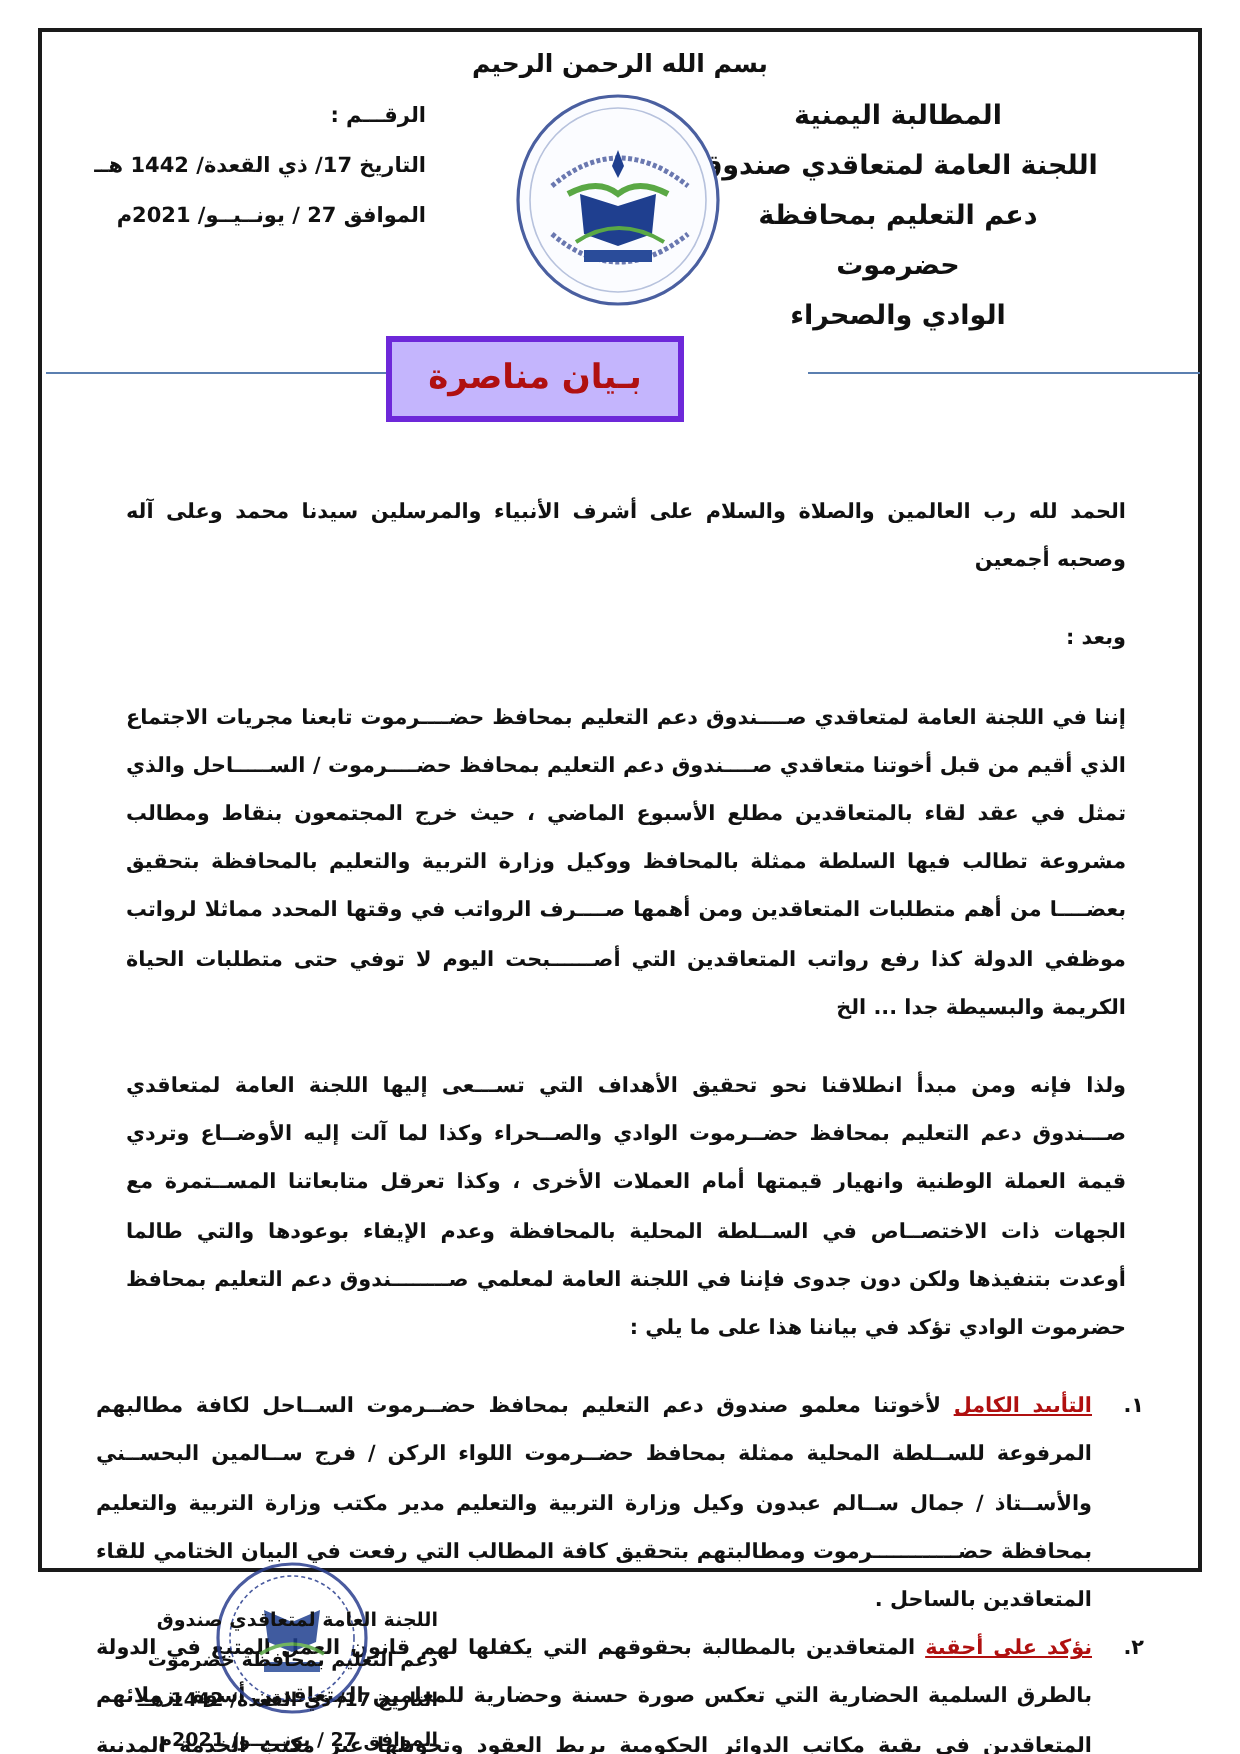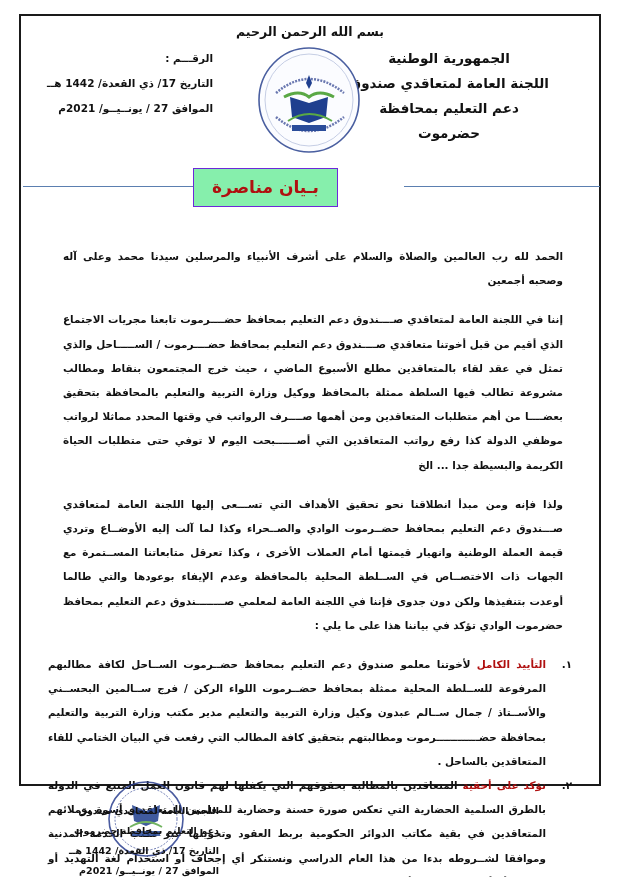--- a/index.html
+++ b/index.html
@@ -11,44 +11,45 @@
              font-size: 12.5px; font-weight: bold; direction: rtl; }
   .hdr-right { position: absolute; right: 50px; top: 30px; width: 200px; text-align: center;
                direction: rtl; font-weight: bold; font-size: 13.5px; line-height: 25px; }
   .hdr-left { position: absolute; left: 22px; top: 30px; width: 170px; direction: rtl;
               font-weight: bold; font-size: 10.5px; line-height: 25px; }
   .logo { position: absolute; left: 233px; top: 29px; width: 110px; height: 110px; }
   .title-line { position: absolute; top: 170px; height: 1px; background: #5b7fb0; }
   .title-line.l { left: 2px; width: 190px; }
   .title-line.r { left: 383px; width: 196px; }
   .title-box { position: absolute; left: 172px; top: 152px; width: 143px; height: 37px;
-               border: 1px solid #6d28d9; background: #86efac; text-align: center;
+               border: 3px solid #6d28d9; background: #c4b5fd; text-align: center;
                color: #b01010; font-weight: bold; font-size: 17px; line-height: 37px; direction: rtl; }
   .body { position: absolute; left: 27px; width: 530px; top: 213px; direction: rtl;
           text-align: justify; font-weight: bold; font-size: 10.4px; line-height: 24.2px; }
   .body p { margin: 15px; }
-  .red { color: #b01010; }
+  .red { color: #b01010; text-decoration: underline; }
   .item { display: flex; }
   .item .num { width: 26px; flex: none; text-align: right; padding-right: 6px; }
   .item .txt { flex: 1; }
   .center { text-align: center; }
   .sig { position: absolute; left: 30px; top: 785px; width: 168px; direction: rtl; text-align: right;
          font-weight: bold; font-size: 9.5px; line-height: 20px; }
   .stamp { position: absolute; left: 85px; top: 763px; width: 80px; height: 80px; opacity: .85; }
 </style>
 </head>
 <body>
 
 <div class="frame">
   <div class="basmala">بسم الله الرحمن الرحيم</div>
 
   <div class="hdr-right">
-    <div>الجمهورية الوطنية</div>
+    <div>المطالبة اليمنية</div>
     <div>اللجنة العامة لمتعاقدي صندوق</div>
     <div>دعم التعليم بمحافظة حضرموت</div>
+    <div>الوادي والصحراء</div>
   </div>
 
   <div class="hdr-left">
     <div>الرقـــم :</div>
     <div>التاريخ   17/ ذي القعدة/ 1442 هــ</div>
     <div>الموافق   27  /  يونــيــو/  2021م</div>
   </div>
 
   <svg class="logo" viewBox="0 0 110 110">
     <ellipse cx="55" cy="55" rx="50" ry="52" fill="#fbfcff" stroke="#4a5fa0" stroke-width="1.6"></ellipse>
@@ -61,20 +62,21 @@
     <path d="M34 76 Q55 62 78 76" fill="none" stroke="#5aa845" stroke-width="2"></path>
     <rect x="38" y="80" width="34" height="6" fill="#2a4c9a"></rect>
   </svg>
 
   <div class="title-line l"></div>
   <div class="title-line r"></div>
   <div class="title-box">بـيان مناصرة</div>
 
   <div class="body">
     <p>الحمد لله رب العالمين والصلاة والسلام على أشرف الأنبياء والمرسلين سيدنا محمد وعلى آله وصحبه أجمعين</p>
+    <p>وبعد :</p>
     <p>إننا في اللجنة العامة لمتعاقدي صــــندوق دعم التعليم بمحافظ حضــــرموت تابعنا مجريات الاجتماع الذي أقيم من قبل أخوتنا متعاقدي صــــندوق دعم التعليم بمحافظ حضــــرموت / الســـــاحل والذي تمثل في عقد لقاء بالمتعاقدين مطلع الأسبوع الماضي ، حيث خرج المجتمعون بنقاط ومطالب مشروعة تطالب فيها السلطة ممثلة بالمحافظ ووكيل وزارة التربية والتعليم بالمحافظة بتحقيق بعضــــا من أهم متطلبات المتعاقدين  ومن أهمها صــــرف الرواتب في وقتها المحدد مماثلا لرواتب موظفي الدولة كذا رفع رواتب المتعاقدين التي أصــــــبحت اليوم لا توفي حتى متطلبات الحياة الكريمة والبسيطة جدا ... الخ</p>
     <p>ولذا فإنه ومن مبدأ انطلاقنا  نحو تحقيق الأهداف التي تســـعى إليها اللجنة العامة لمتعاقدي صـــندوق دعم التعليم بمحافظ حضــرموت الوادي والصــحراء  وكذا لما آلت إليه الأوضــاع وتردي قيمة العملة الوطنية وانهيار قيمتها أمام العملات الأخرى ، وكذا تعرقل متابعاتنا المســتمرة مع الجهات ذات الاختصــاص في الســلطة المحلية بالمحافظة  وعدم الإيفاء بوعودها والتي طالما أوعدت بتنفيذها ولكن دون جدوى فإننا في اللجنة العامة لمعلمي صــــــــندوق دعم التعليم بمحافظ حضرموت الوادي تؤكد في بياننا هذا  على ما يلي :</p>
     <div class="item">
       <span class="num">١.</span>
       <span class="txt"><span class="red">التأييد الكامل</span><span> لأخوتنا معلمو صندوق دعم التعليم بمحافظ حضــرموت  الســاحل لكافة مطالبهم المرفوعة للســلطة المحلية ممثلة بمحافظ حضــرموت اللواء الركن   / فرج ســالمين البحســني  والأســتاذ / جمال ســالم عبدون وكيل وزارة التربية والتعليم  مدير مكتب وزارة التربية والتعليم بمحافظة حضــــــــــــرموت ومطالبتهم بتحقيق كافة المطالب التي رفعت في البيان الختامي للقاء المتعاقدين بالساحل .</span></span>
     </div>
     <div class="item">
       <span class="num">٢.</span>
       <span class="txt"><span class="red">نؤكد على أحقية</span><span> المتعاقدين   بالمطالبة بحقوقهم التي يكفلها لهم قانون العمل المتبع في الدولة بالطرق السلمية الحضارية التي تعكس صورة حسنة وحضارية للمعلمين المتعاقدين أسوة بزملائهم  المتعاقدين في بقية مكاتب الدوائر الحكومية بربط العقود وتحويلها عبر  مكتب الخدمة المدنية وموافقا لشــروطه بدءا من هذا العام الدراسي ونستنكر أي إجحاف  أو استخدام لغة التهديد أو الفصل  أو أي تعسف كون أن المطالبة كانت سلمية حضارية يكفلها القانون لكل مواطن حر يعيش على تراب هذا الوطن .</span></span>
     </div>

